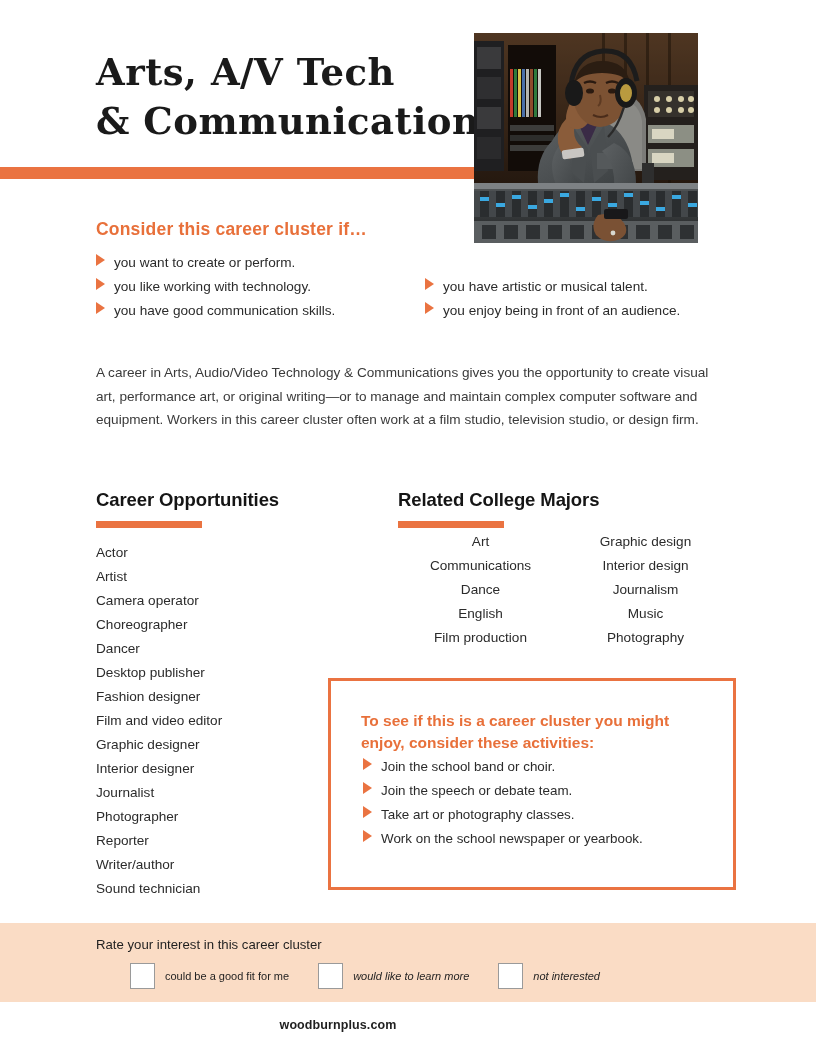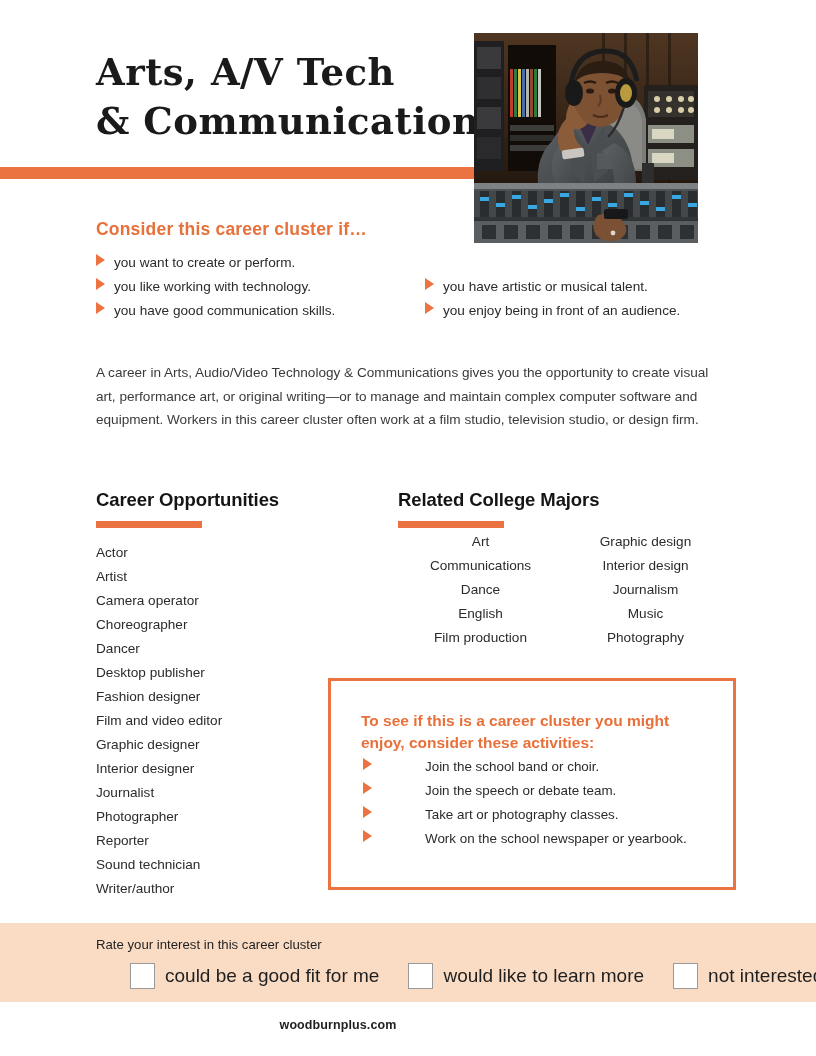--- a/index.html
+++ b/index.html
@@ -189,21 +189,21 @@
     color: #e8703a;
     line-height: 22px;
     margin-top: 8px;
   }
   .act-list {
     position: absolute;
     left: 32px;
     top: 74px;
     width: 360px;
   }
-  .act-list .bullet-row { height: 24px; gap: 44px; }
+  .act-list .bullet-row { height: 24px; }
   .act-list .bullet-text { font-size: 13.4px; color: #2b2b2b; }
 
   
   .rate-band {
     position: absolute;
     left: 0;
     top: 923px;
     width: 816px;
     height: 79px;
     background: #fadcc5;
@@ -217,31 +217,31 @@
     color: #1f1f1f;
   }
   .rate-options {
     position: absolute;
     left: 130px;
     top: 40px;
     display: flex;
     align-items: center;
   }
   .rate-opt { display: flex; align-items: center; }
-  .rate-opt + .rate-opt { margin-left: 29px; }
+  .rate-opt + .rate-opt { margin-left: 29px; font-style: italic; }
   .checkbox {
     width: 25px;
     height: 26px;
     background: #ffffff;
     border: 1px solid #9a9a9a;
     box-sizing: border-box;
     margin-right: 10px;
   }
   .rate-label {
-    font-size: 19px;
+    font-size: 11px;
     color: #1f1f1f;
     white-space: nowrap;
   }
 
   
   .site-url {
     position: absolute;
     left: 0;
     top: 1018px;
     width: 676px;
@@ -464,22 +464,22 @@
       <li>Choreographer</li>
       <li>Dancer</li>
       <li>Desktop publisher</li>
       <li>Fashion designer</li>
       <li>Film and video editor</li>
       <li>Graphic designer</li>
       <li>Interior designer</li>
       <li>Journalist</li>
       <li>Photographer</li>
       <li>Reporter</li>
+      <li>Writer/author</li>
       <li>Sound technician</li>
-      <li>Writer/author</li>
     </ul>
   </div>
 
   <div class="col-head right">Related College Majors</div>
   <div class="head-rule right"></div>
   <div class="majors">
     <div class="mcol">
       <ul>
         <li>Art</li>
         <li>Communications</li>

